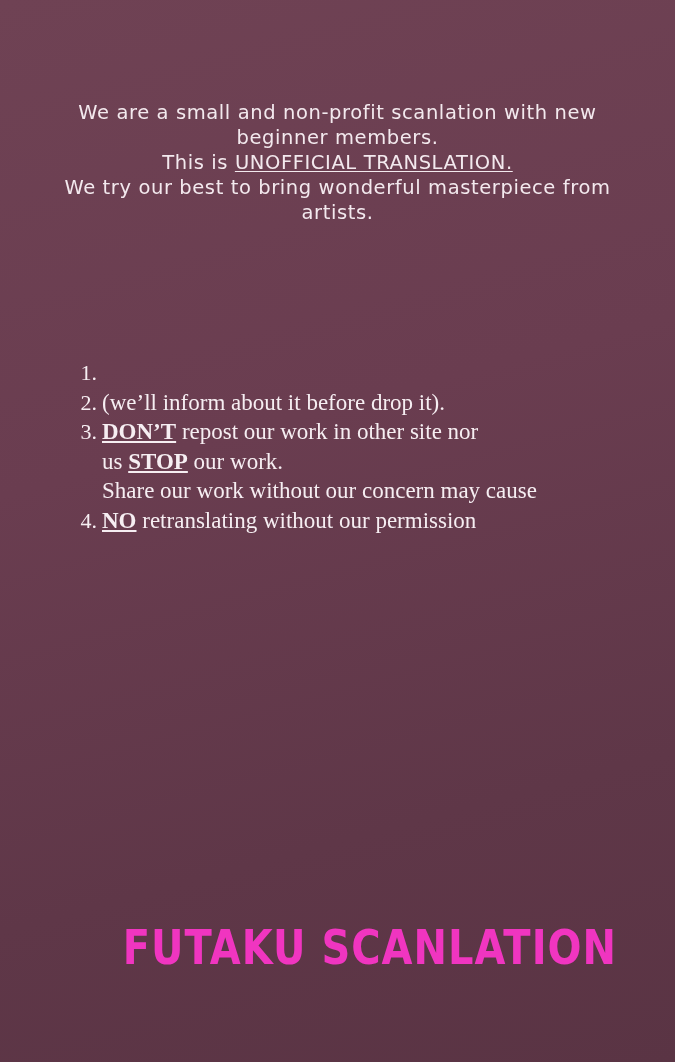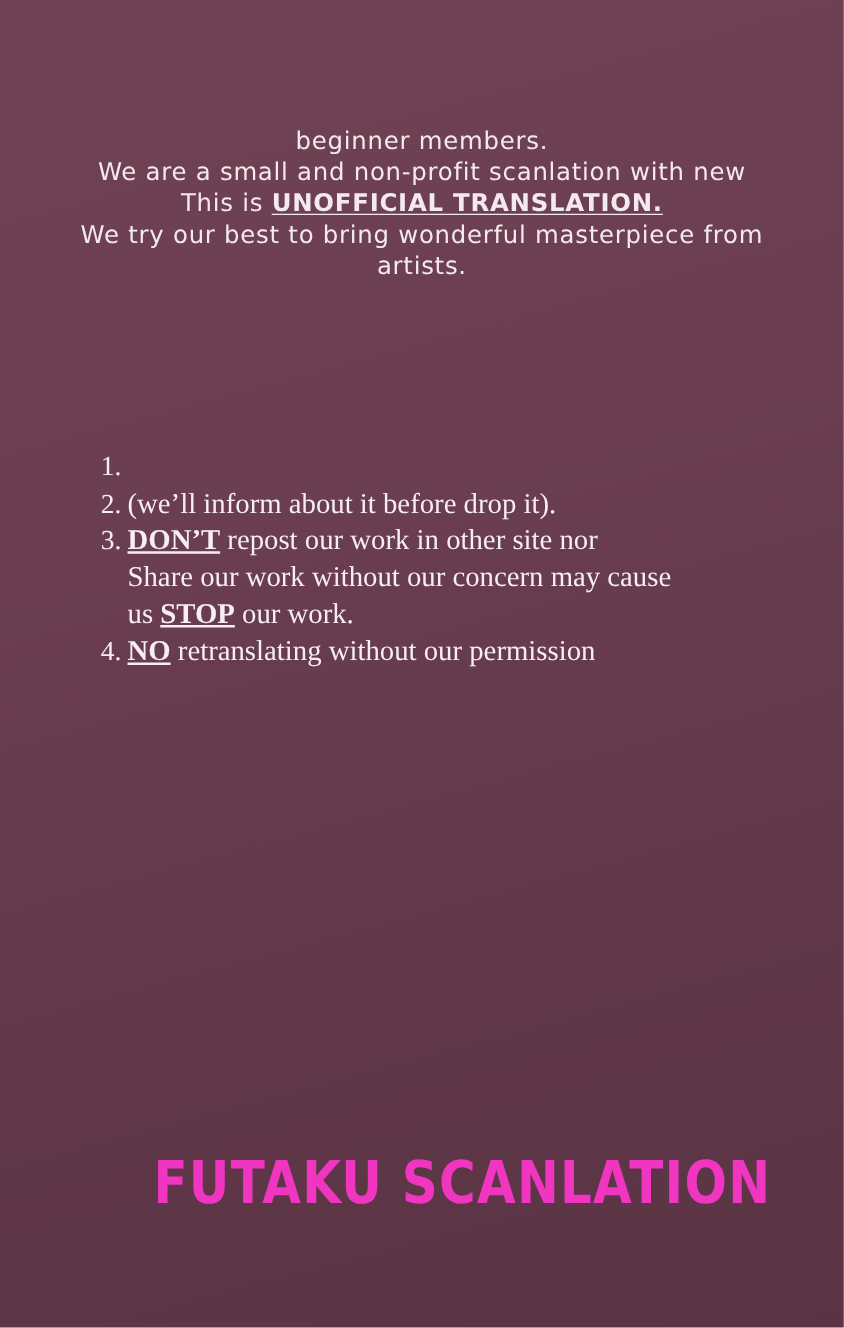--- a/index.html
+++ b/index.html
@@ -35,21 +35,20 @@
     letter-spacing: 0.6px;
     font-weight: 400;
   }
   .notice .line {
     display: block;
     padding: 0 28px;
   }
   .u {
     text-decoration: underline;
     text-underline-offset: 2px;
-    font-weight: bold;
   }
 
   
   .rules {
     position: absolute;
     top: 358px;
     left: 70px;
     width: 560px;
     color: #f6eef2;
     font-family: "Liberation Serif", serif;
@@ -99,22 +98,22 @@
     transform: scaleY(1.18);
     transform-origin: right top;
   }
 </style>
 </head>
 <body>
 
 <div class="page">
 
   <div class="notice">
+    <span class="line">We are a small and non-profit scanlation with new</span>
     <span class="line">beginner members.</span>
-    <span class="line">We are a small and non-profit scanlation with new</span>
     <span class="line"><span>This is </span><span class="u">UNOFFICIAL TRANSLATION.</span></span>
     <span class="line">We try our best to bring wonderful masterpiece from</span>
     <span class="line">artists.</span>
   </div>
 
   <div class="rules" id="rules-list">
       <div class="rule">
         <div class="num">1.</div>
         <div class="rule-body">
         </div>
@@ -122,22 +121,22 @@
       <div class="rule">
         <div class="num">2.</div>
         <div class="rule-body">
           <span class="rl"><span>(we’ll inform about it before drop it).</span></span>
         </div>
       </div>
       <div class="rule">
         <div class="num">3.</div>
         <div class="rule-body">
           <span class="rl"><b class="em">DON’T</b><span> repost our work in other site nor</span></span>
+          <span class="rl"><span>us </span><b class="em">STOP</b><span> our work.</span></span>
           <span class="rl"><span>Share our work without our concern may cause</span></span>
-          <span class="rl"><span>us </span><b class="em">STOP</b><span> our work.</span></span>
         </div>
       </div>
       <div class="rule">
         <div class="num">4.</div>
         <div class="rule-body">
           <span class="rl"><b class="em">NO</b><span> retranslating without our permission</span></span>
         </div>
       </div>
     </div>
 

